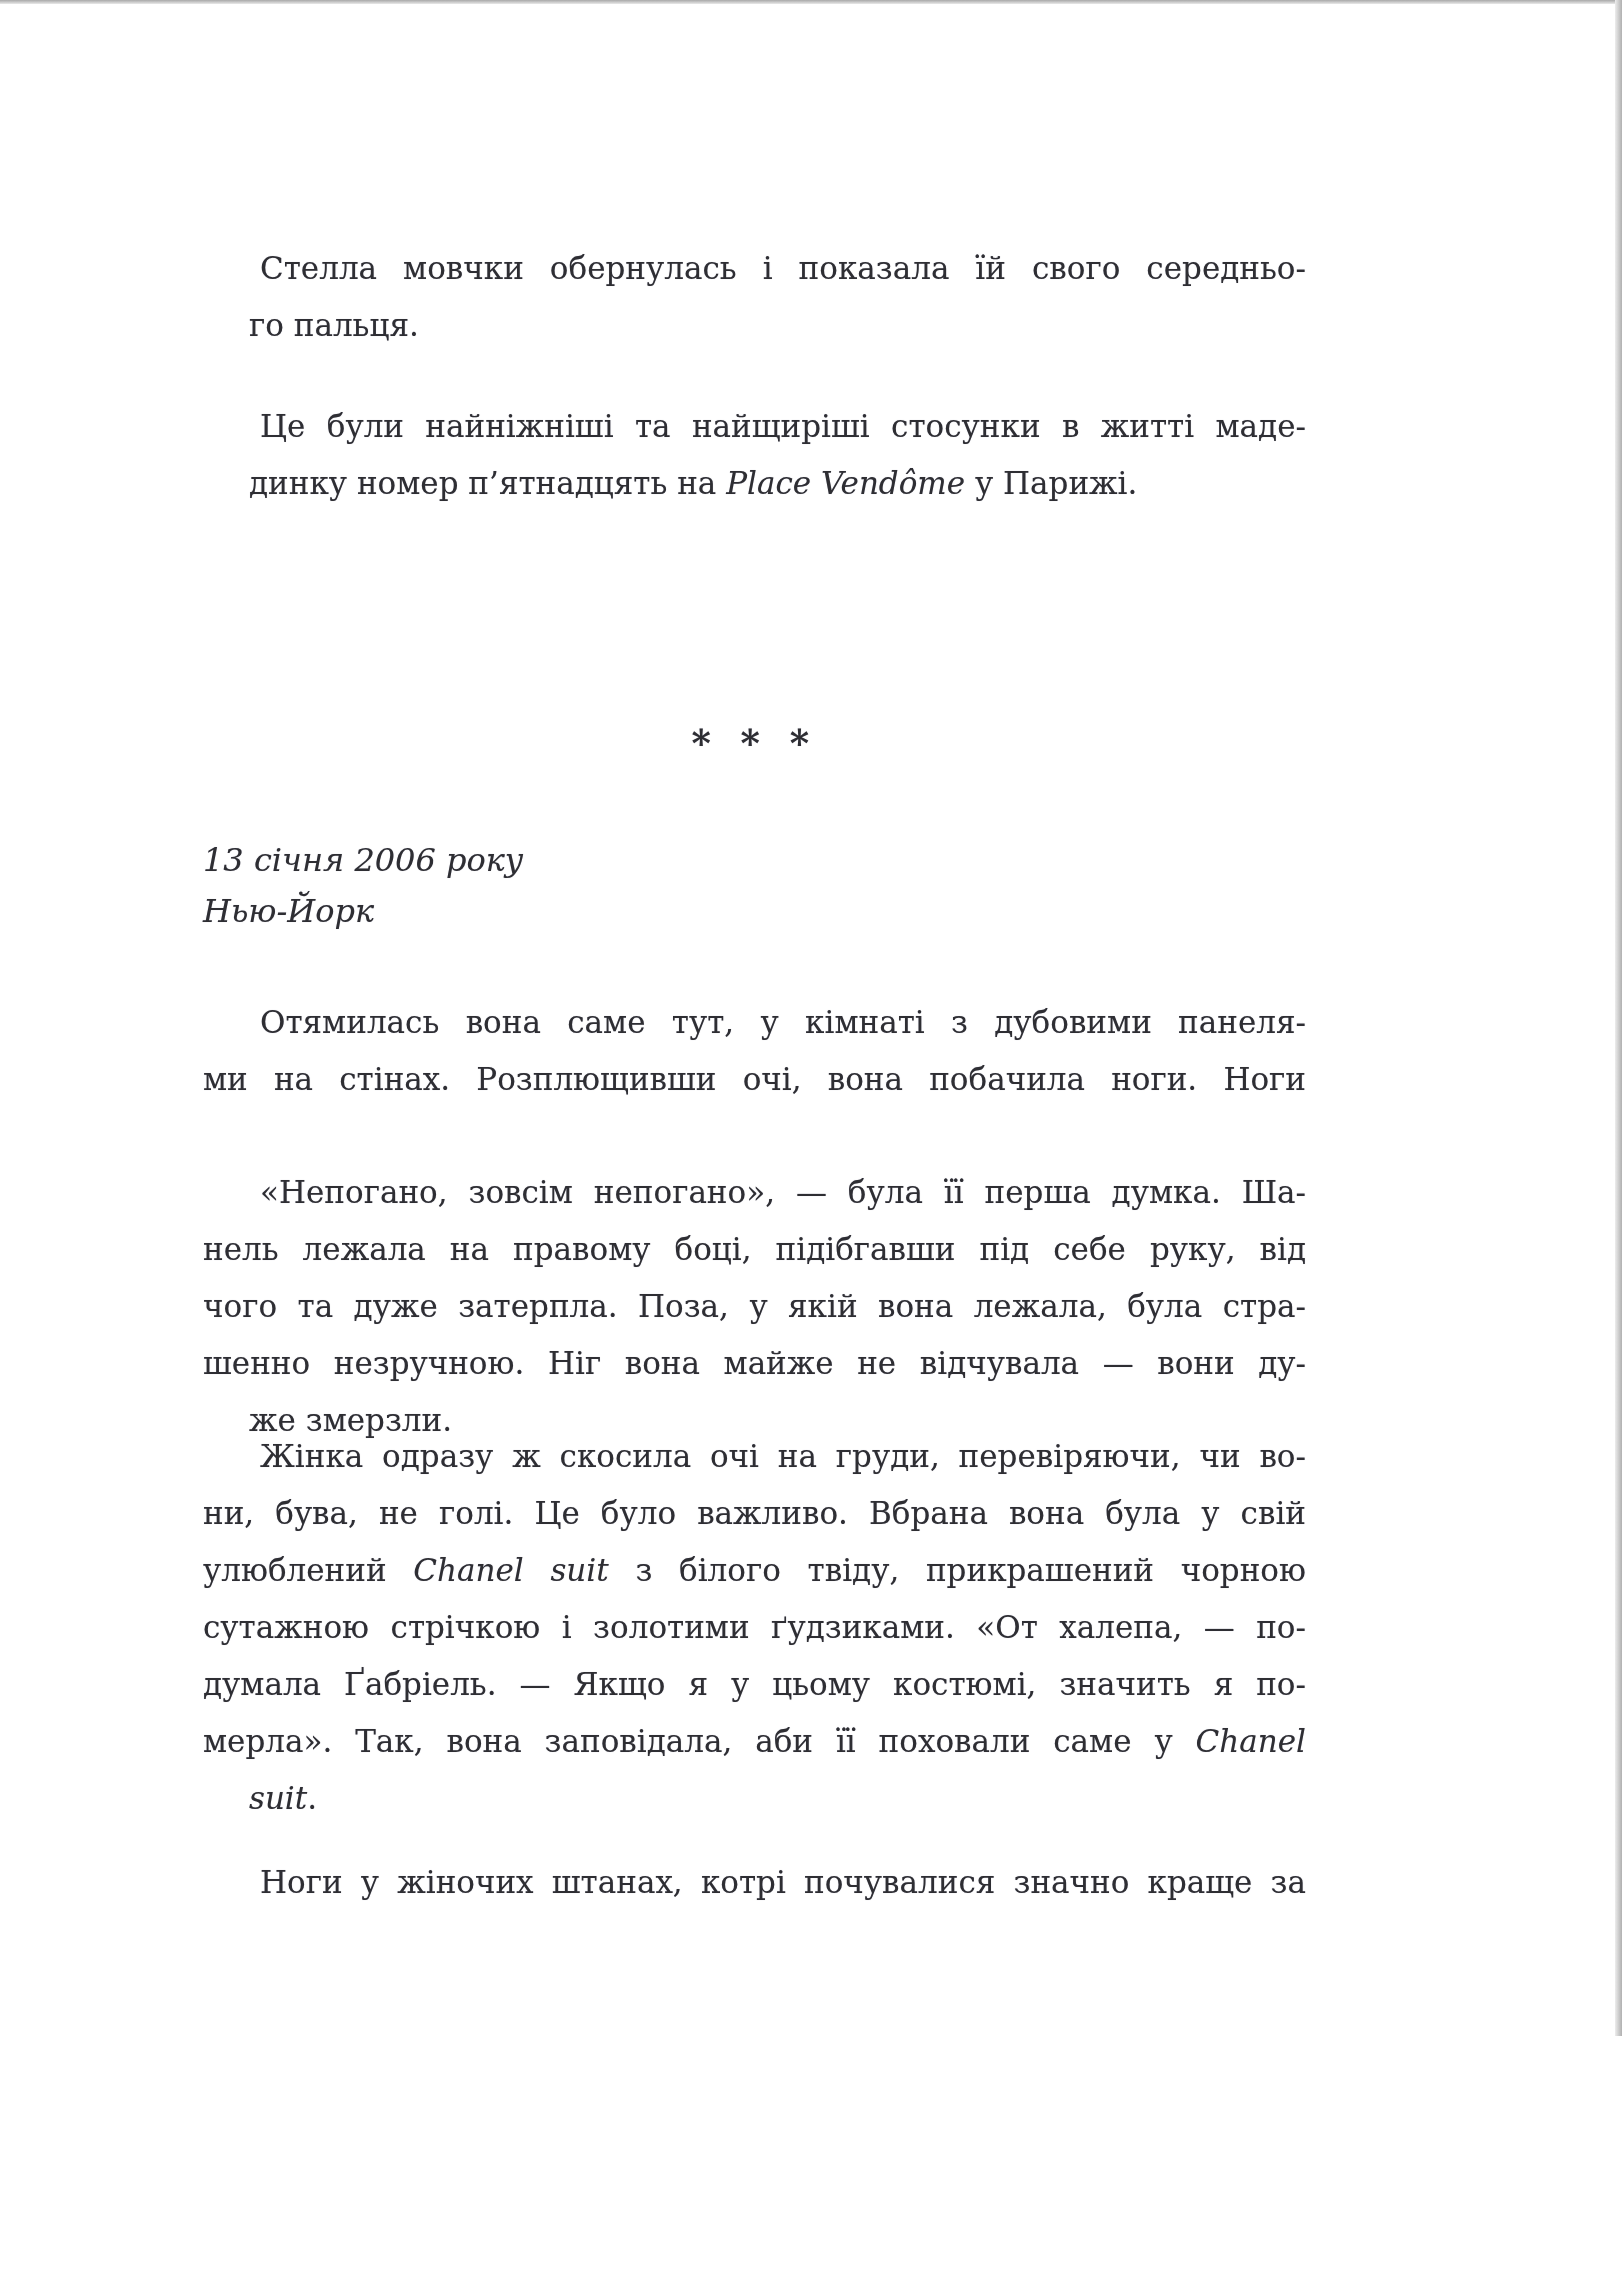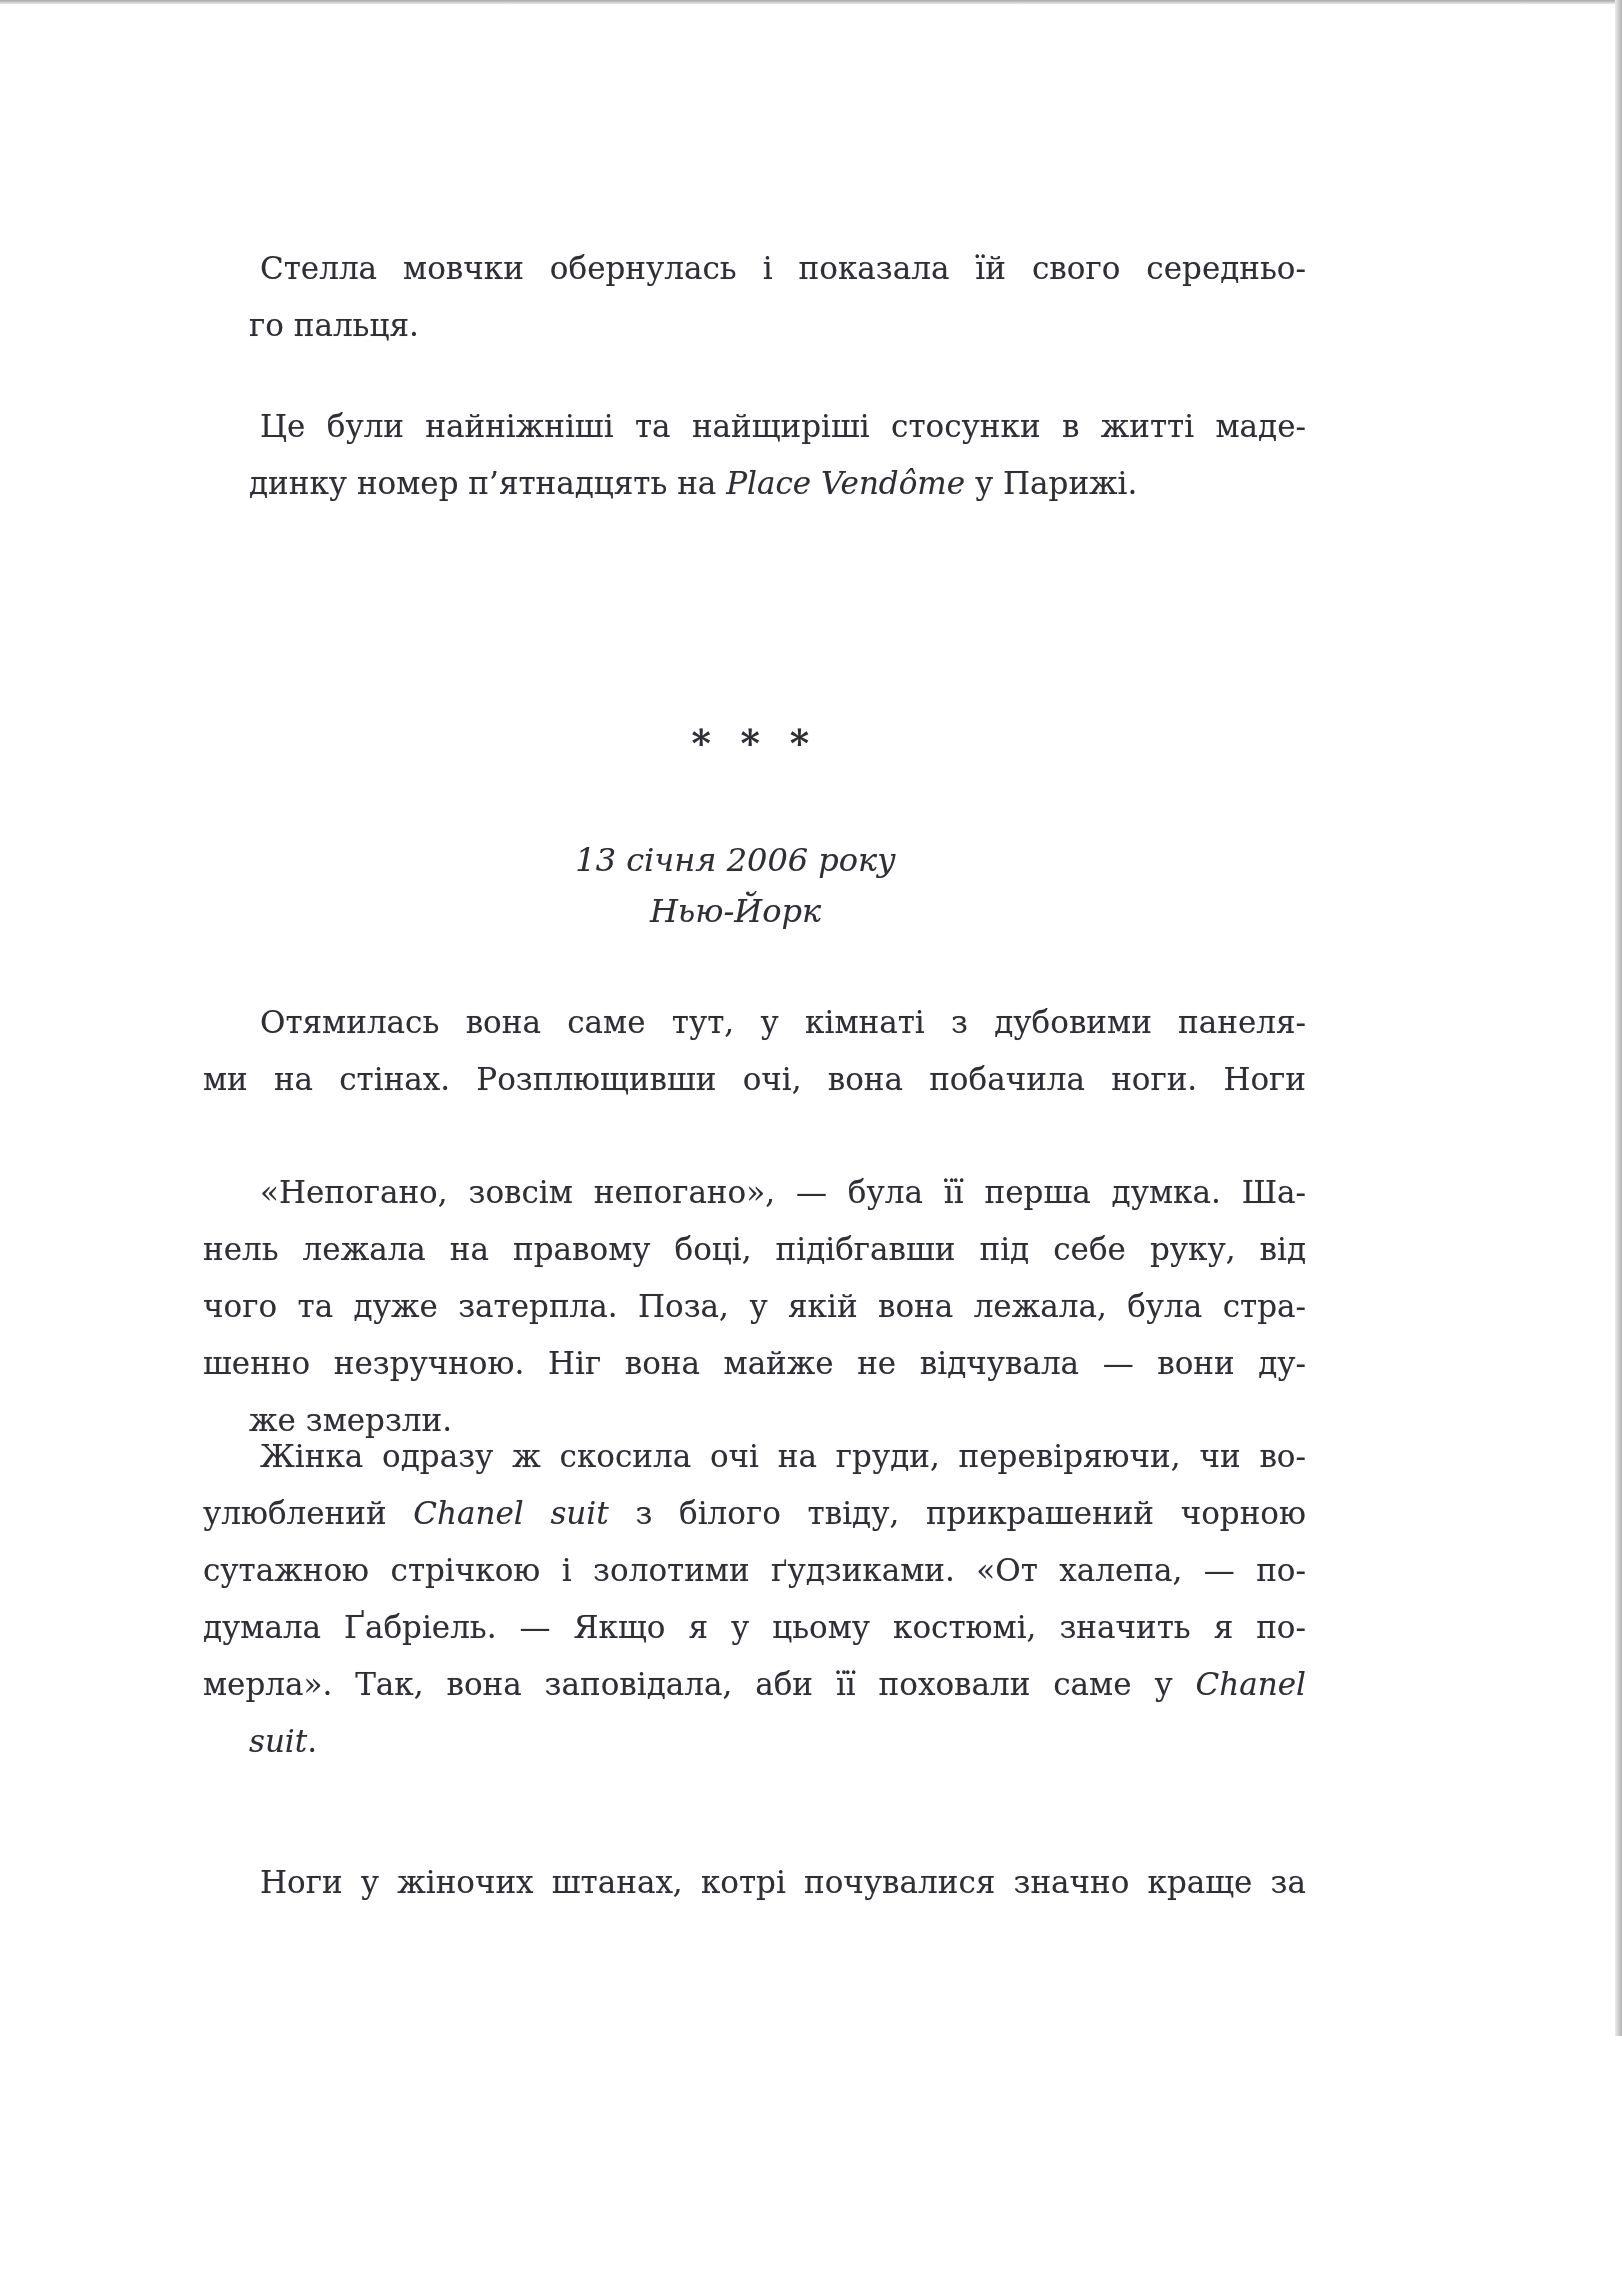--- a/index.html
+++ b/index.html
@@ -41,21 +41,21 @@
     position: absolute; left: 0; width: 100%;
     text-align: center;
     font-size: 37px;
     font-weight: 700;
     letter-spacing: 8.4px;
     line-height: 41px;
     text-shadow: 0 0 0.8px rgba(70, 70, 110, 0.35);
   }
   .dateline {
     position: absolute; left: 0; width: 100%;
-    text-align: center;
+    text-align: left;
     padding-right: 38px;
     box-sizing: border-box;
     font-style: italic;
     font-size: 32px;
     line-height: 51px;
     text-shadow: 0 0 0.8px rgba(70, 70, 110, 0.35);
   }
   .pagenum {
     position: absolute; left: 0; width: 100%;
     text-align: center;
@@ -99,20 +99,21 @@
     <div class="para" style="top: 1164px;">
         <div class="line indent"><span>«Непогано, зовсім непогано», — була її перша думка. Ша-</span></div>
         <div class="line"><span>нель лежала на правому боці, підібгавши під себе руку, від</span></div>
         <div class="line"><span>чого та дуже затерпла. Поза, у якій вона лежала, була стра-</span></div>
         <div class="line"><span>шенно незручною. Ніг вона майже не відчувала — вони ду-</span></div>
         <div class="line last"><span>же змерзли.</span></div>
       </div>
 
     <div class="para" style="top: 1428px;">
         <div class="line indent"><span>Жінка одразу ж скосила очі на груди, перевіряючи, чи во-</span></div>
+        <div class="line"><span>ни, бува, не голі. Це було важливо. Вбрана вона була у свій</span></div>
         <div class="line"><span>улюблений </span><span class="it">Chanel suit</span><span> з білого твіду, прикрашений чорною</span></div>
         <div class="line"><span>сутажною стрічкою і золотими ґудзиками. «От халепа, — по-</span></div>
         <div class="line"><span>думала Ґабріель. — Якщо я у цьому костюмі, значить я по-</span></div>
         <div class="line"><span>мерла». Так, вона заповідала, аби її поховали саме у </span><span class="it">Chanel</span></div>
         <div class="line last"><span class="it">suit</span><span>.</span></div>
       </div>
 
     <div class="para" style="top: 1854px;">
         <div class="line indent"><span>Ноги у жіночих штанах, котрі почувалися значно краще за</span></div>
       </div>

